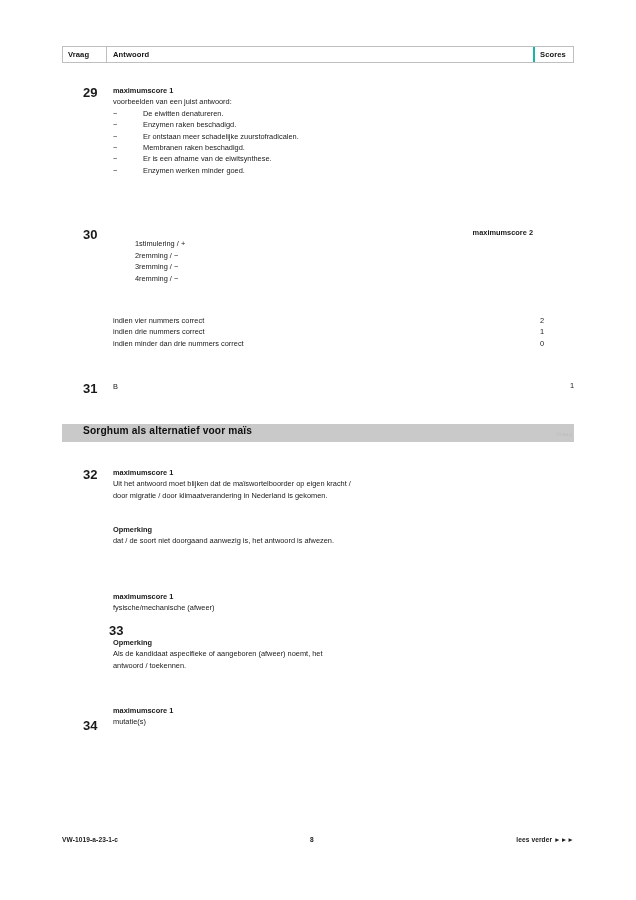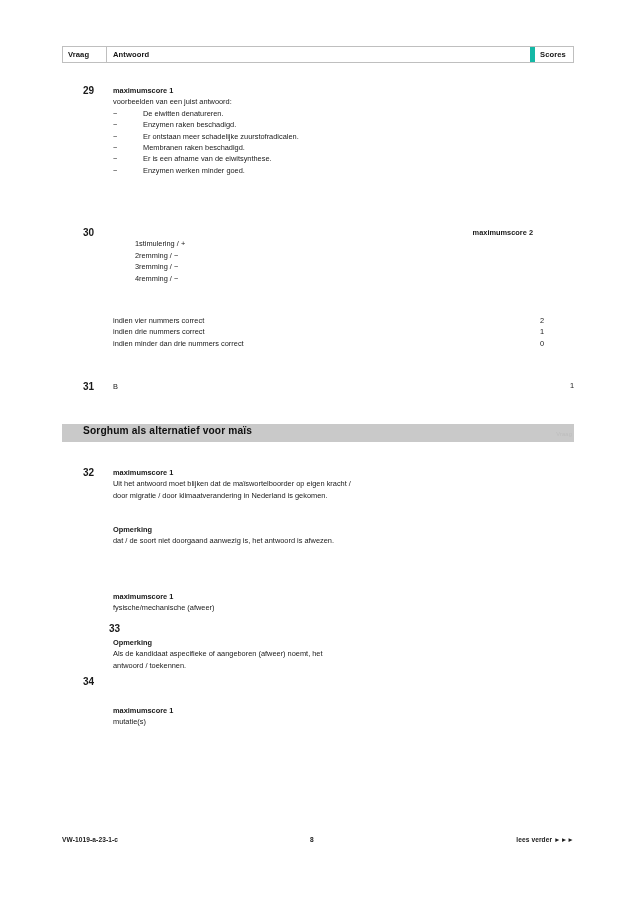--- a/index.html
+++ b/index.html
@@ -46,32 +46,32 @@
     box-sizing: border-box;
   }
   .th-vraag {
     width: 44px;
     padding-left: 5px;
     border-right: 1px solid #bfbfbf;
   }
   .th-antwoord {
     flex: 1;
     padding-left: 6px;
-    border-right: 5px solid #14b8a6;
+    border-right: 2px solid #14b8a6;
     text-align: center;
   }
   .th-scores {
     width: 38px;
     padding-left: 5px;
   }
 
   
   .col-q {
     position: absolute;
-    font-size: 10px;
+    font-size: 13px;
     font-weight: bold;
     color: #191919;
     text-align: left;
     width: 28px;
     left: 83px;
   }
   .col-a {
     position: absolute;
     left: 113px;
     font-size: 7.4px;
@@ -264,21 +264,21 @@
   <div class="col-a" style="top:591px;">
     <div class="bold">maximumscore 1</div>
     <div>fysische/mechanische (afweer)</div>
   </div>
   <div class="col-a" style="top:637px;">
     <div class="bold ital">Opmerking</div>
     <div class="ital">Als de kandidaat aspecifieke of aangeboren (afweer) noemt, het</div>
     <div class="ital">antwoord / toekennen.</div>
   </div>
 
-  <div class="col-q" style="top:676px;">34</div>
+  <div class="col-q" style="top:718px;">34</div>
   <div class="col-a" style="top:705px;">
     <div class="bold">maximumscore 1</div>
     <div>mutatie(s)</div>
   </div>
 
   <div class="footer">
     <span class="f-left">VW-1019-a-23-1-c</span>
     <span class="f-mid">8</span>
     <span class="f-right">lees verder ►►►</span>
   </div>

